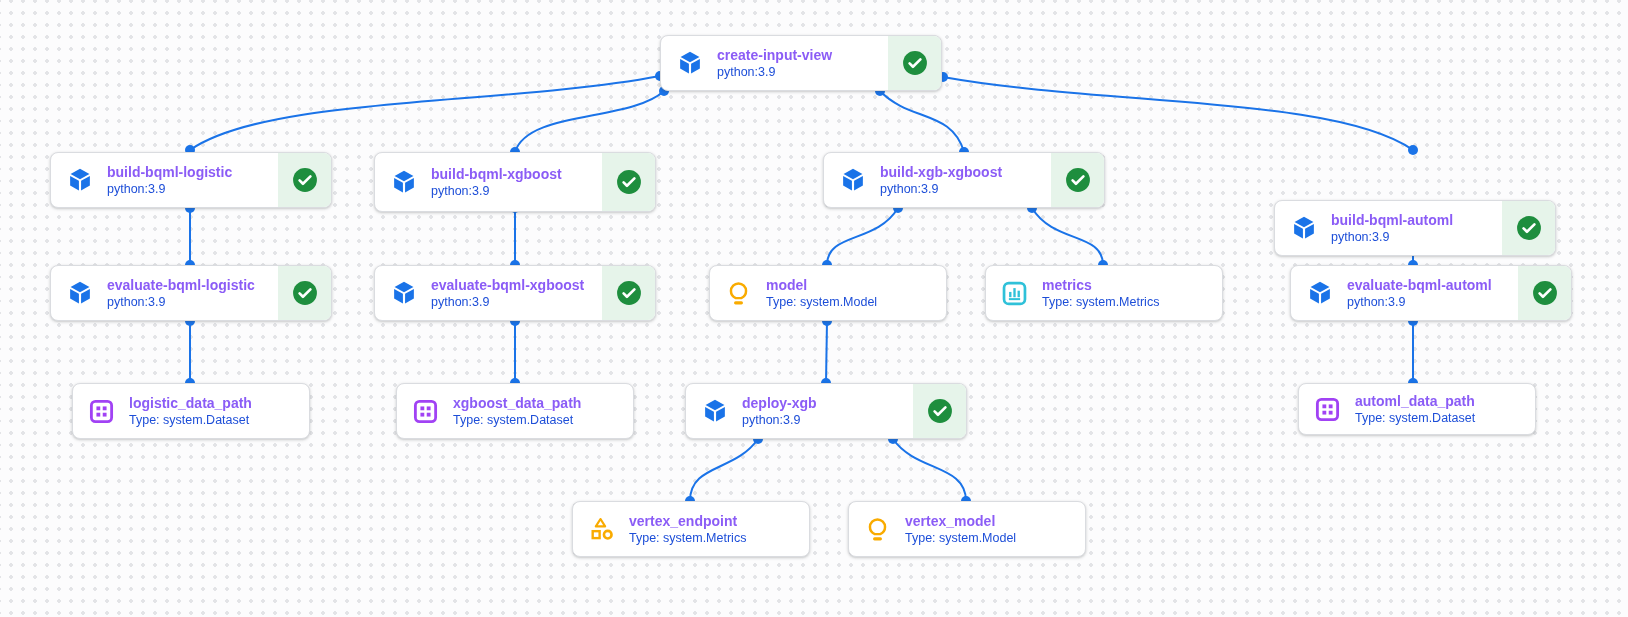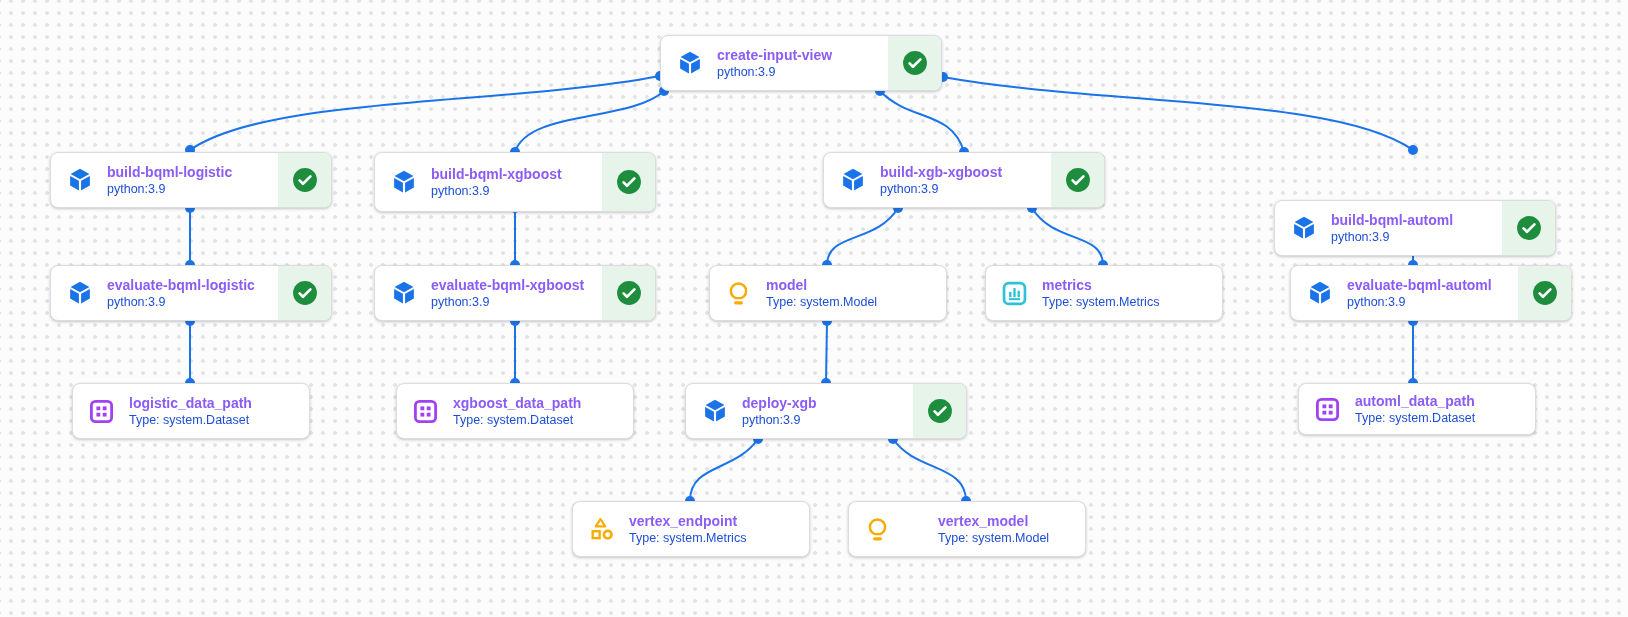--- a/index.html
+++ b/index.html
@@ -347,21 +347,21 @@
      <path d="M10.6 2.8 L14.9 9.6 H6.3 Z" fill="none" stroke="#f9ab00" stroke-width="2" stroke-linejoin="round"></path>
      <rect x="3.4" y="14" width="6.4" height="6.4" fill="none" stroke="#f9ab00" stroke-width="2.2"></rect>
      <circle cx="17.3" cy="17.2" r="3.5" fill="none" stroke="#f9ab00" stroke-width="2.4"></circle>
           </svg>
         </span>
     <span class="node-text">
       <span class="node-title">vertex_endpoint</span>
       <span class="node-subtitle">Type: system.Metrics</span>
     </span>
   </div>
-      <div class="node artifact" style="left: 848px; top: 501px; width: 238px; height: 56px; gap: 33px;">
+      <div class="node artifact" style="left: 848px; top: 501px; width: 238px; height: 56px;">
     <span class="icon-slot">
           <svg viewBox="0 0 24 24" width="27" height="27">
      <path d="M9.6 16.1 C7 15 5.3 12.5 5.3 9.8 a6.7 6.7 0 1 1 13.4 0 C18.7 12.5 17 15 14.4 16.1 Z" fill="none" stroke="#f9ab00" stroke-width="2.2" stroke-linejoin="round"></path>
      <line x1="9.4" y1="20.3" x2="14.6" y2="20.3" stroke="#f9ab00" stroke-width="2.8" stroke-linecap="round"></line>
           </svg>
         </span>
     <span class="node-text">
       <span class="node-title">vertex_model</span>
       <span class="node-subtitle">Type: system.Model</span>
     </span>

